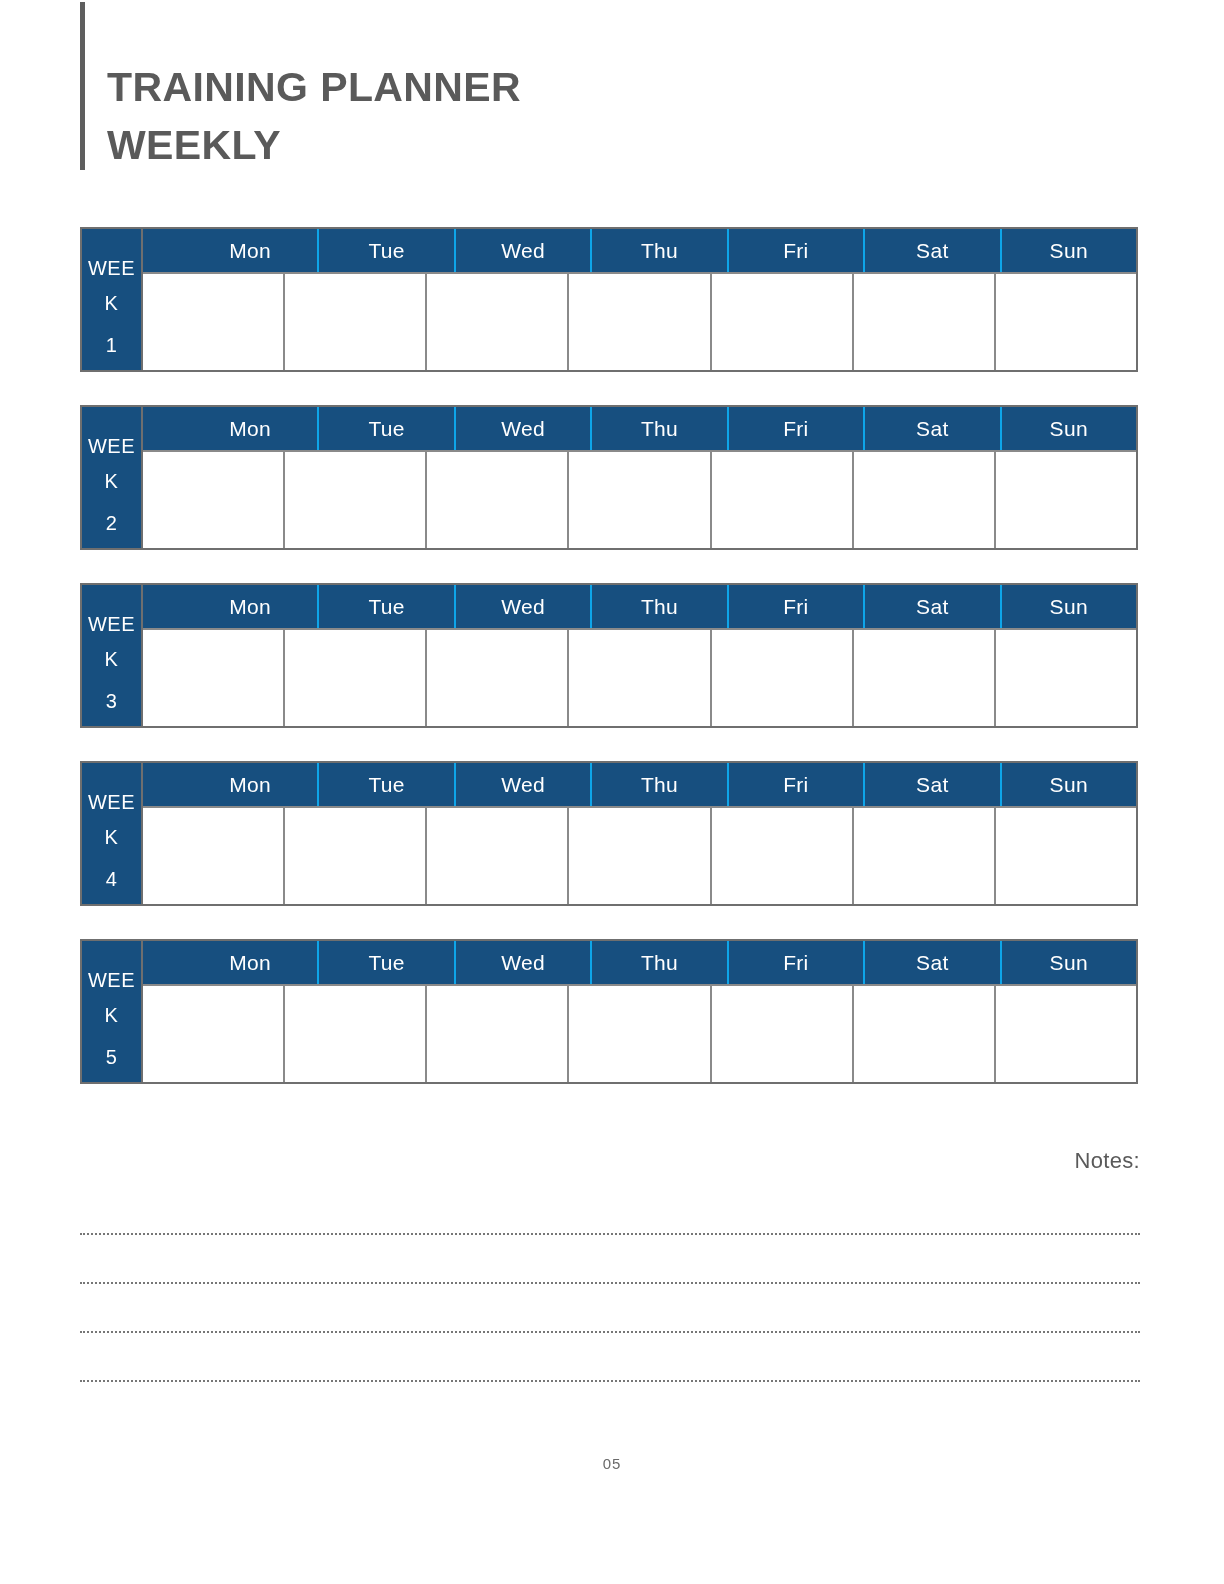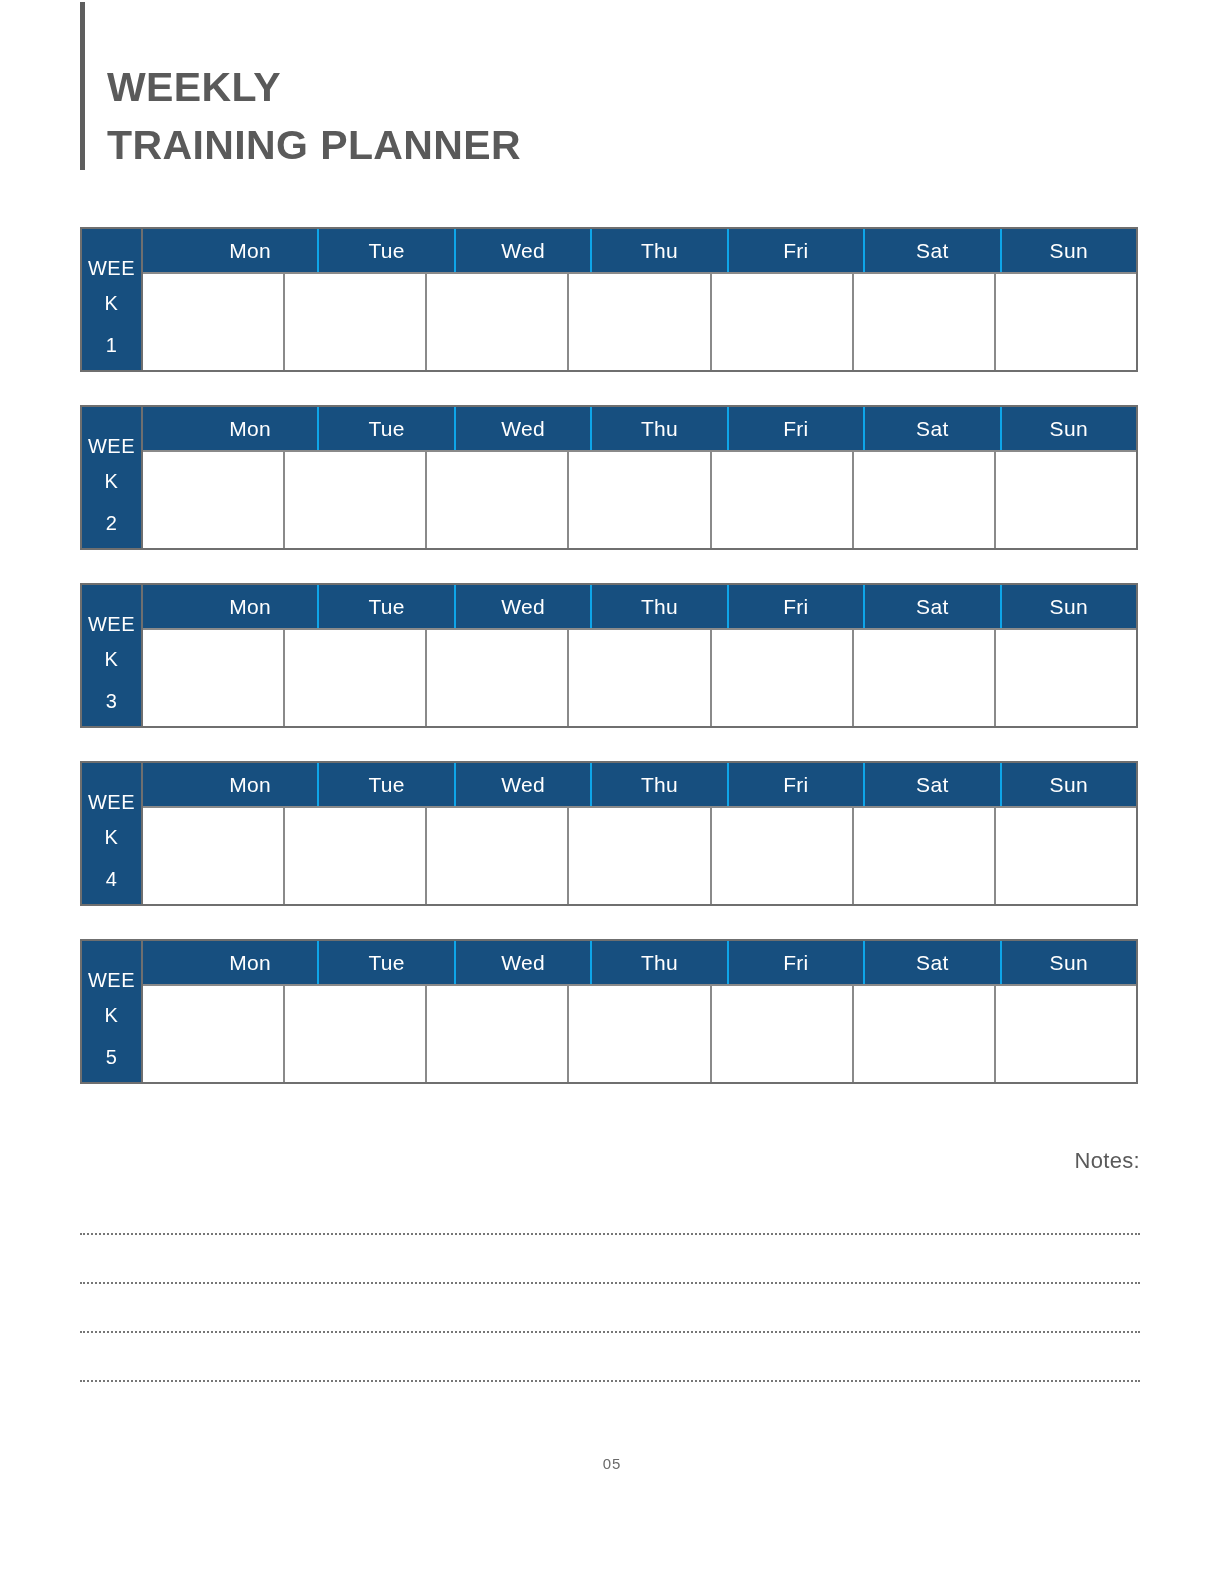--- a/index.html
+++ b/index.html
@@ -165,22 +165,22 @@
     color: #6a6a6a;
     letter-spacing: 1px;
   }
 </style>
 </head>
 <body>
 
 <div class="header">
   <div class="accent-bar"></div>
   <div class="title-block">
+    <div class="title-line">TRAINING PLANNER</div>
     <div class="title-line">WEEKLY</div>
-    <div class="title-line">TRAINING PLANNER</div>
   </div>
 </div>
 
 <div class="tables">
 
   <div class="week-table">
     <div class="week-col">
       <span>WEEK</span>
       <span class="wk-num">1</span>
     </div>

